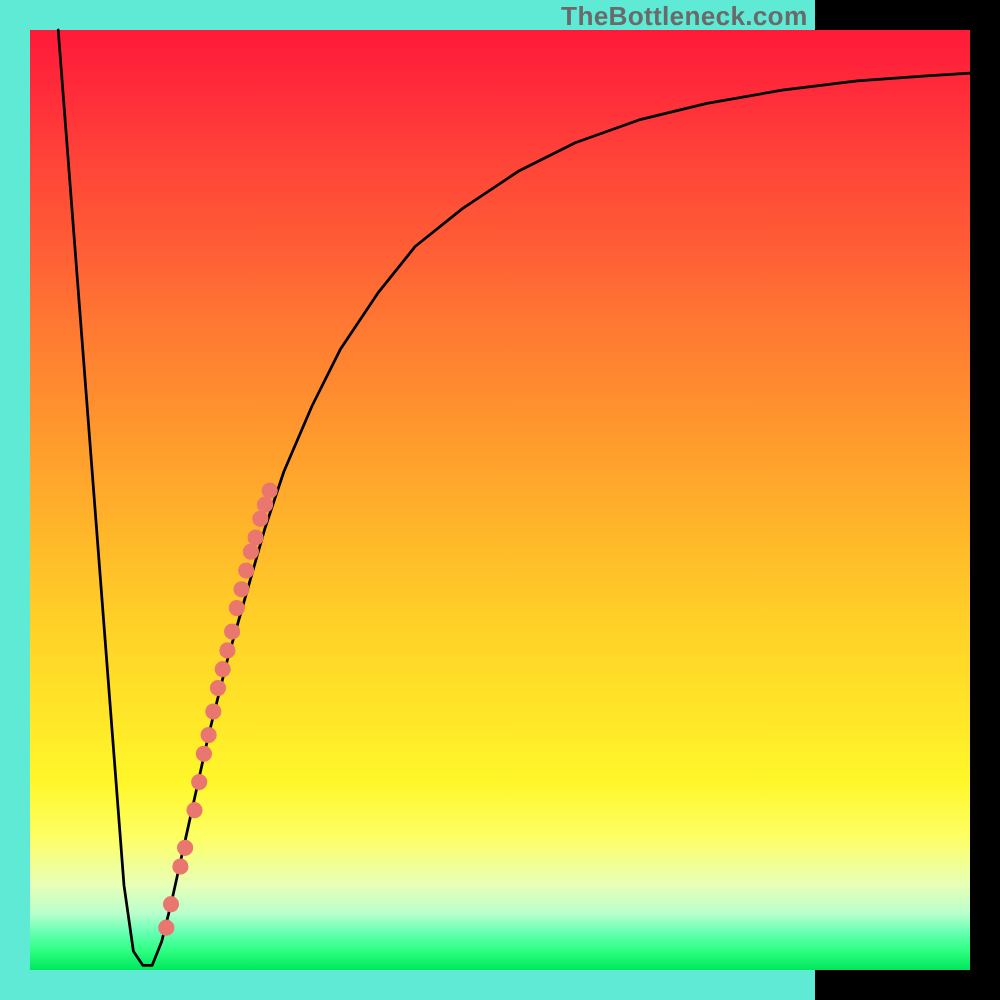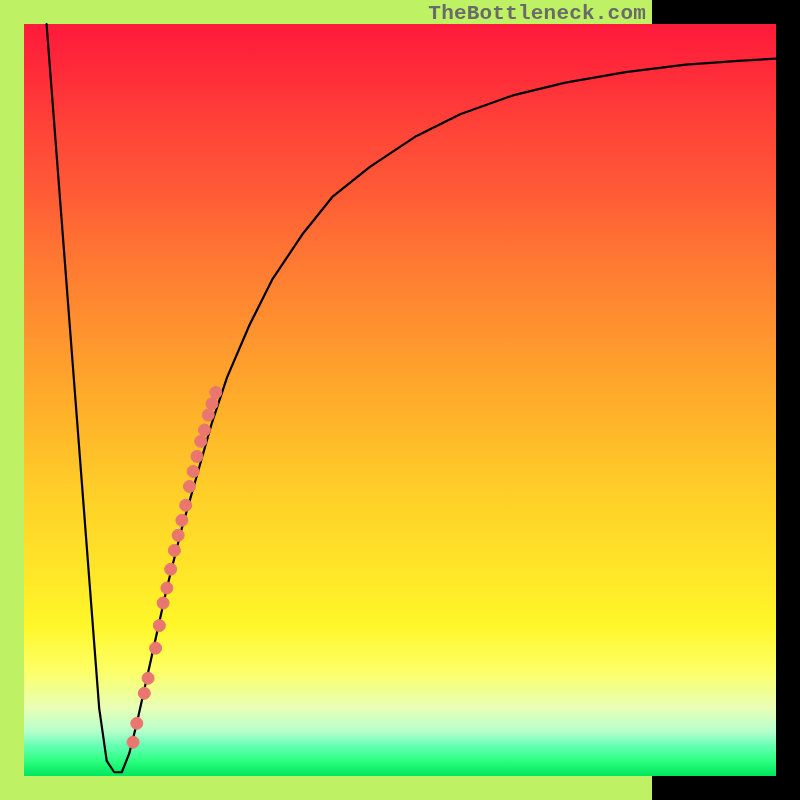--- a/index.html
+++ b/index.html
@@ -8,22 +8,21 @@
     width: 800px;
     height: 800px;
     overflow: hidden;
     background: #000;
     font-family: Arial, Helvetica, sans-serif;
   }
   .frame {
     position: relative;
     width: 652px;
     height: 800px;
-    background: #bef264;
-    font-family: Liberation Mono, monospace;
+    background: #5eead4;
   }
   .plot {
     position: absolute;
     left: 24px;
     top: 24px;
     width: 752px;
     height: 752px;
     
     background: linear-gradient(
       to bottom,

